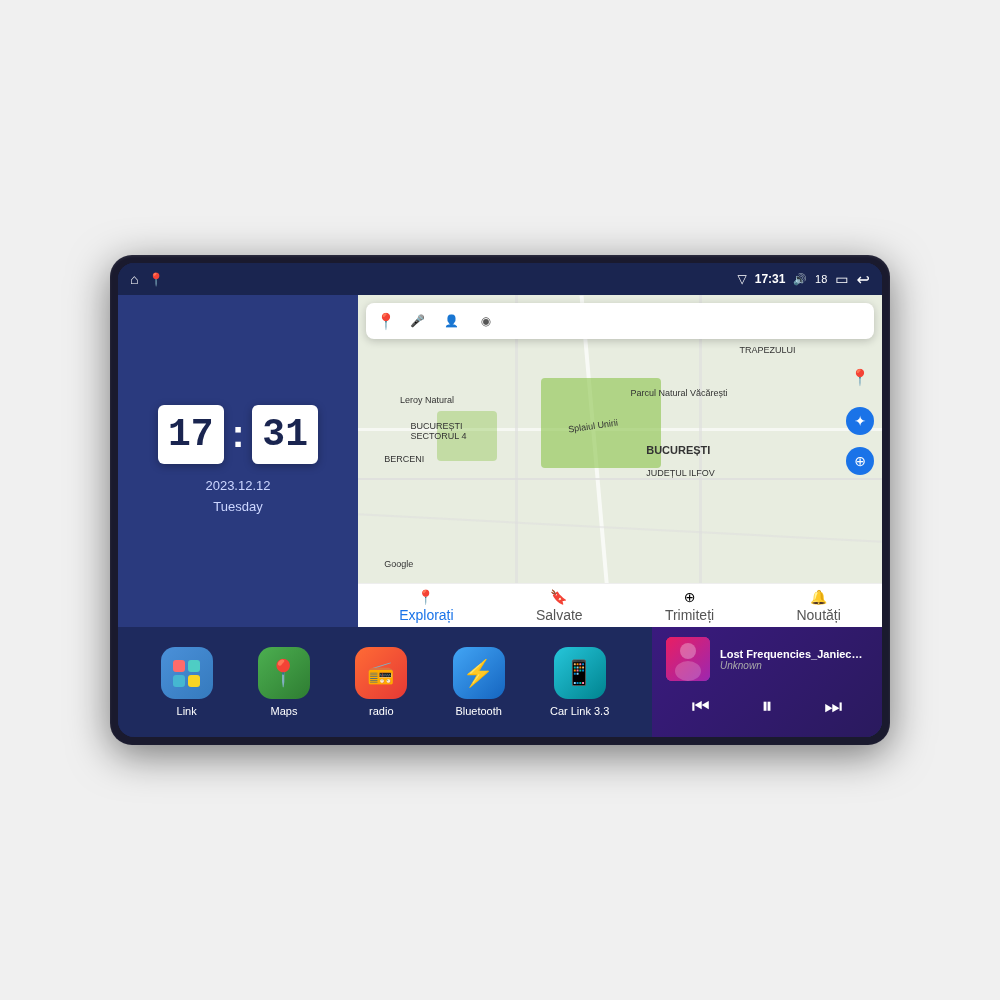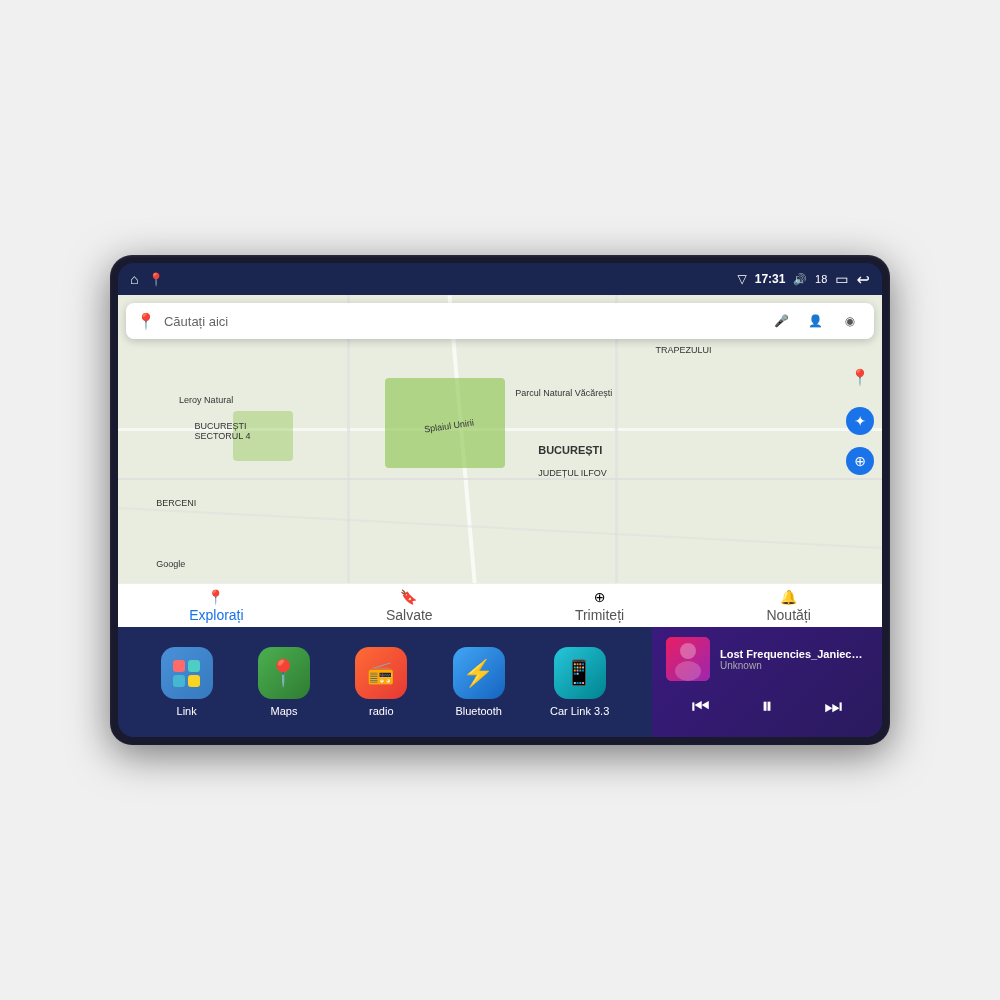--- a/index.html
+++ b/index.html
@@ -354,20 +354,21 @@
       font-size: 11px;
       font-weight: 600;
       white-space: nowrap;
       overflow: hidden;
       text-overflow: ellipsis;
     }
 
     .music-artist {
       color: #aaa;
       font-size: 10px;
+      font-style: italic;
     }
 
     .music-controls {
       display: flex;
       align-items: center;
       justify-content: space-around;
     }
 
     .music-btn {
       color: #fff;
@@ -418,55 +419,65 @@
         <span>18</span>
         <span style="font-size:14px;">▭</span>
         <span style="font-size:16px;">↩</span>
       </div>
     </div>
 
     <div class="main-content">
 
       <div class="top-section">
 
+        <div class="clock-widget">
+          <div class="clock-display">
+            <div class="clock-digit">17</div>
+            <span class="clock-colon">:</span>
+            <div class="clock-digit">31</div>
+          </div>
+          <div class="clock-date">
+            <div>2023.12.12</div>
+            <div>Tuesday</div>
+          </div>
+        </div>
 
         <div class="map-widget">
 
           <div class="map-bg">
 
             <div class="map-road" style="width:4px; height:100%; left:45%; top:0; background:#fff; opacity:0.7; transform:rotate(-5deg);"></div>
             <div class="map-road" style="width:100%; height:3px; top:40%; left:0; background:#fff; opacity:0.6;"></div>
             <div class="map-road" style="width:100%; height:2px; top:55%; left:0; background:#ddd; opacity:0.8;"></div>
             <div class="map-road" style="width:3px; height:100%; left:30%; top:0; background:#ddd; opacity:0.6;"></div>
             <div class="map-road" style="width:3px; height:100%; left:65%; top:0; background:#ddd; opacity:0.6;"></div>
             <div class="map-road" style="width:100%; height:2px; top:70%; left:0; background:#ddd; opacity:0.5; transform:rotate(3deg);"></div>
 
             <div class="map-park" style="width:120px; height:90px; left:35%; top:25%;"></div>
             <div class="map-park" style="width:60px; height:50px; left:15%; top:35%; opacity:0.4;"></div>
 
             <div class="map-label" style="left:52%; top:28%;">Parcul Natural Văcărești</div>
             <div class="map-label-large" style="left:55%; top:45%;">BUCUREȘTI</div>
             <div class="map-label" style="left:55%; top:52%;">JUDEȚUL ILFOV</div>
             <div class="map-label" style="left:65%; top:15%;margin-left:41px;">TRAPEZULUI</div>
-            <div class="map-label" style="left:5%; top:48%;margin-top:44px;">BERCENI</div>
+            <div class="map-label" style="left:5%; top:48%;">BERCENI</div>
             <div class="map-label" style="left:8%; top:30%;">Leroy Natural</div>
             <div class="map-label" style="left:10%; top:38%;">BUCUREȘTI<br>SECTORUL 4</div>
 
             <div style="position:absolute; right:8px; top:50%; transform:translateY(-50%); width:28px; height:28px; background:#1a73e8; border-radius:50%; display:flex; align-items:center; justify-content:center; color:#fff; font-size:14px;">⊕</div>
             <div style="position:absolute; right:8px; top:38%; transform:translateY(-50%); width:28px; height:28px; background:#1a73e8; border-radius:50%; display:flex; align-items:center; justify-content:center; color:#fff; font-size:14px;">✦</div>
 
             <div style="position:absolute; right:12px; top:22%; color:#e74c3c; font-size:16px;">📍</div>
             <div class="map-label" style="left:5%; bottom:58px;">Google</div>
 
             <div class="map-label" style="left:40%; top:38%; transform:rotate(-8deg);">Splaiul Unirii</div>
           </div>
 
           <div class="map-search-bar">
             <span class="map-pin-icon">📍</span>
-            <span class="map-search-text">Căutați aici</span>
             <div class="map-controls-right">
               <div class="map-control-btn">🎤</div>
               <div class="map-control-btn">👤</div>
               <div class="map-control-btn">◉</div>
             </div>
           </div>
 
           <div class="map-bottom-nav">
             <div class="map-nav-item active">
               <span class="map-nav-icon">📍</span>

